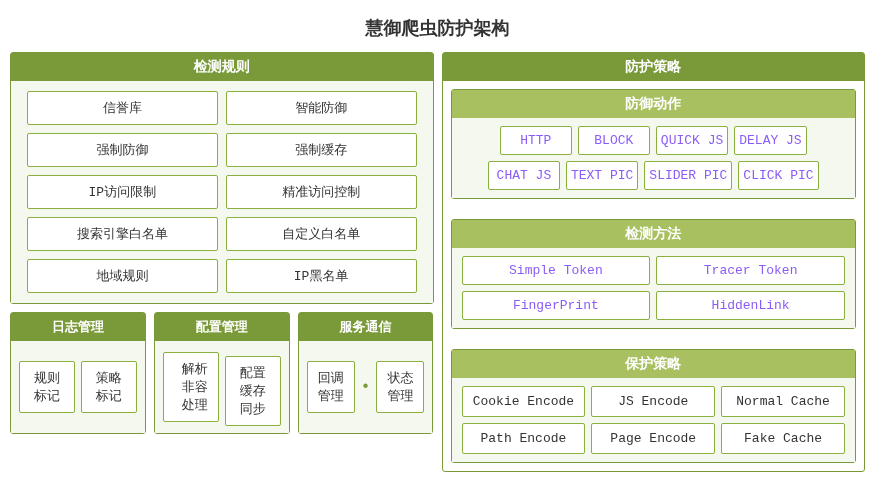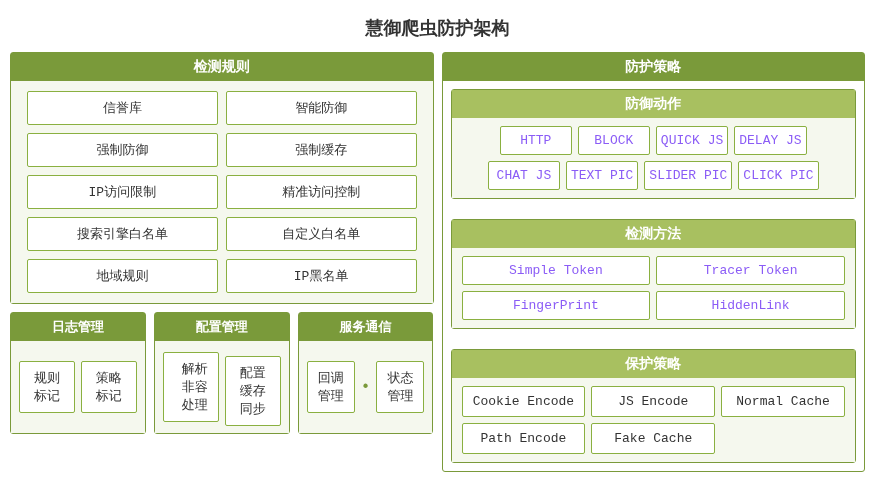--- a/index.html
+++ b/index.html
@@ -253,20 +253,21 @@
             </div>
           </div>
 
           <div class="section-box">
             <div class="section-header light">保护策略</div>
             <div class="protect-body">
               <div class="protect-item">Cookie Encode</div>
               <div class="protect-item">JS Encode</div>
               <div class="protect-item">Normal Cache</div>
               <div class="protect-item">Path Encode</div>
+              <div class="protect-item">Page Encode</div>
               <div class="protect-item">Fake Cache</div>
             </div>
           </div>
         </div>
       </div>
     </div>
   </div>
 </div>
 
 </body></html>

